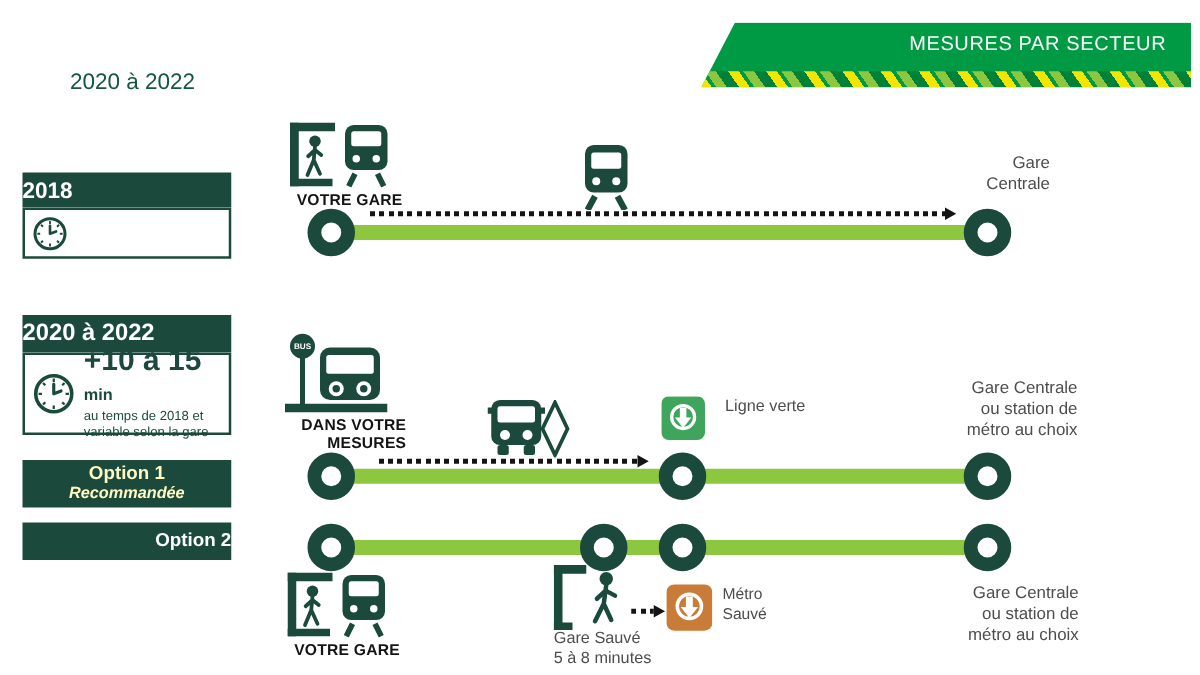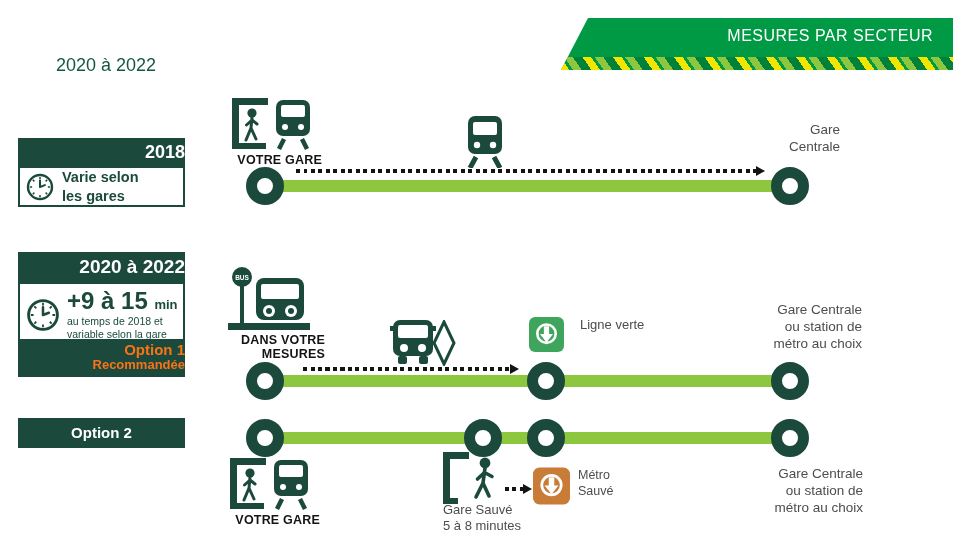--- a/index.html
+++ b/index.html
@@ -27,35 +27,35 @@
   .banner{left:561px;top:18px;width:392px;height:52px;background:var(--banner);
           clip-path:polygon(27px 0,100% 0,100% 100%,0 100%)}
   .banner-label{position:absolute;right:20px;top:9px;color:#fff;font-size:16px;letter-spacing:.5px}
   .banner-stripes{position:absolute;left:0;right:0;bottom:0;height:13px;
      background:repeating-linear-gradient(55deg,
         var(--yellow) 0 7px, var(--banner) 7px 10px,
         var(--line) 10px 17px, #00813A 17px 25px)}
 
   
   .lbox{left:18px;width:167px}
-  .box-head{background:var(--dk);color:#fff;text-align:right}
+  .box-head{background:var(--dk);color:#fff;text-align:left}
   .box-body{background:#fff;border:2px solid var(--dk);display:flex;align-items:center}
   .h2018{top:138px;height:28px;line-height:28px;font-size:18px;font-weight:bold}
   .b2018{top:166px;height:41px;padding-left:5px}
   .b2018 .txt{font-size:14.5px;font-weight:bold;color:var(--dk);line-height:1.25;margin-left:7px}
   .h2020{top:252px;height:30px;line-height:30px;font-size:19px;font-weight:bold}
   .b2020{top:282px;height:66px;padding-left:5px}
   .b2020 .col{margin-left:6px}
   .delta{font-size:24px;font-weight:bold;color:var(--dk);line-height:1}
   .delta .unit{font-size:13px;font-weight:bold}
   .note{font-size:10.5px;font-weight:normal;color:var(--dk);line-height:1.25;margin-top:2px}
-  .opt1{top:339px;height:38px;background:var(--dk);color:#f97316;text-align:right;padding-top:2px}
+  .opt1{top:368px;height:38px;background:var(--dk);color:#fef9c3;text-align:center;padding-top:2px}
   .opt1 .t{font-size:15px;font-weight:bold;line-height:1.15}
-  .opt1 .s{font-size:13px;font-weight:bold;line-height:1.15}
-  .opt2{top:418px;height:30px;line-height:30px;background:var(--dk);color:#fff;text-align:center;
+  .opt1 .s{font-size:13px;font-weight:bold;font-style:italic;line-height:1.15}
+  .opt2{top:418px;height:30px;line-height:30px;background:var(--dk);color:#fff;text-align:right;
         font-size:15px;font-weight:bold}
 
   
   .tline{height:12px;background:var(--line);z-index:1}
   .node{width:38px;height:38px;border-radius:50%;border:11px solid var(--dk);background:#fff;z-index:2}
   .dotarrow{height:4px;z-index:3;
      background:repeating-linear-gradient(90deg,var(--ink) 0 4px,transparent 4px 7.5px)}
   .dotarrow::after{content:"";position:absolute;right:-9px;top:50%;transform:translateY(-50%);
      border-left:9px solid var(--ink);border-top:5px solid transparent;border-bottom:5px solid transparent}
 
@@ -147,33 +147,31 @@
     <div class="banner-stripes"></div>
   </div>
 
   <div class="abs lbox box-head h2018">2018</div>
   <div class="abs lbox box-body b2018">
     <span class="icon">
       <svg width="30" height="30">
           <use href="#i-clock"></use>
         </svg>
     </span>
-    <span class="txt ml">Varie selon
-les gares</span>
   </div>
 
   <div class="abs lbox box-head h2020">2020 à 2022</div>
   <div class="abs lbox box-body b2020">
     <span class="icon">
       <svg width="36" height="36">
           <use href="#i-clock"></use>
         </svg>
     </span>
     <span class="col">
-      <span class="delta"><span>+9 à 15</span>
+      <span class="delta"><span>+10 à 15</span>
         <span class="unit">min</span></span>
       <div class="note ml">au temps de 2018 et
 variable selon la gare</div>
     </span>
   </div>
 
   <div class="abs lbox opt1">
     <div class="t">Option 1</div>
     <div class="s">Recommandée</div>
   </div>

